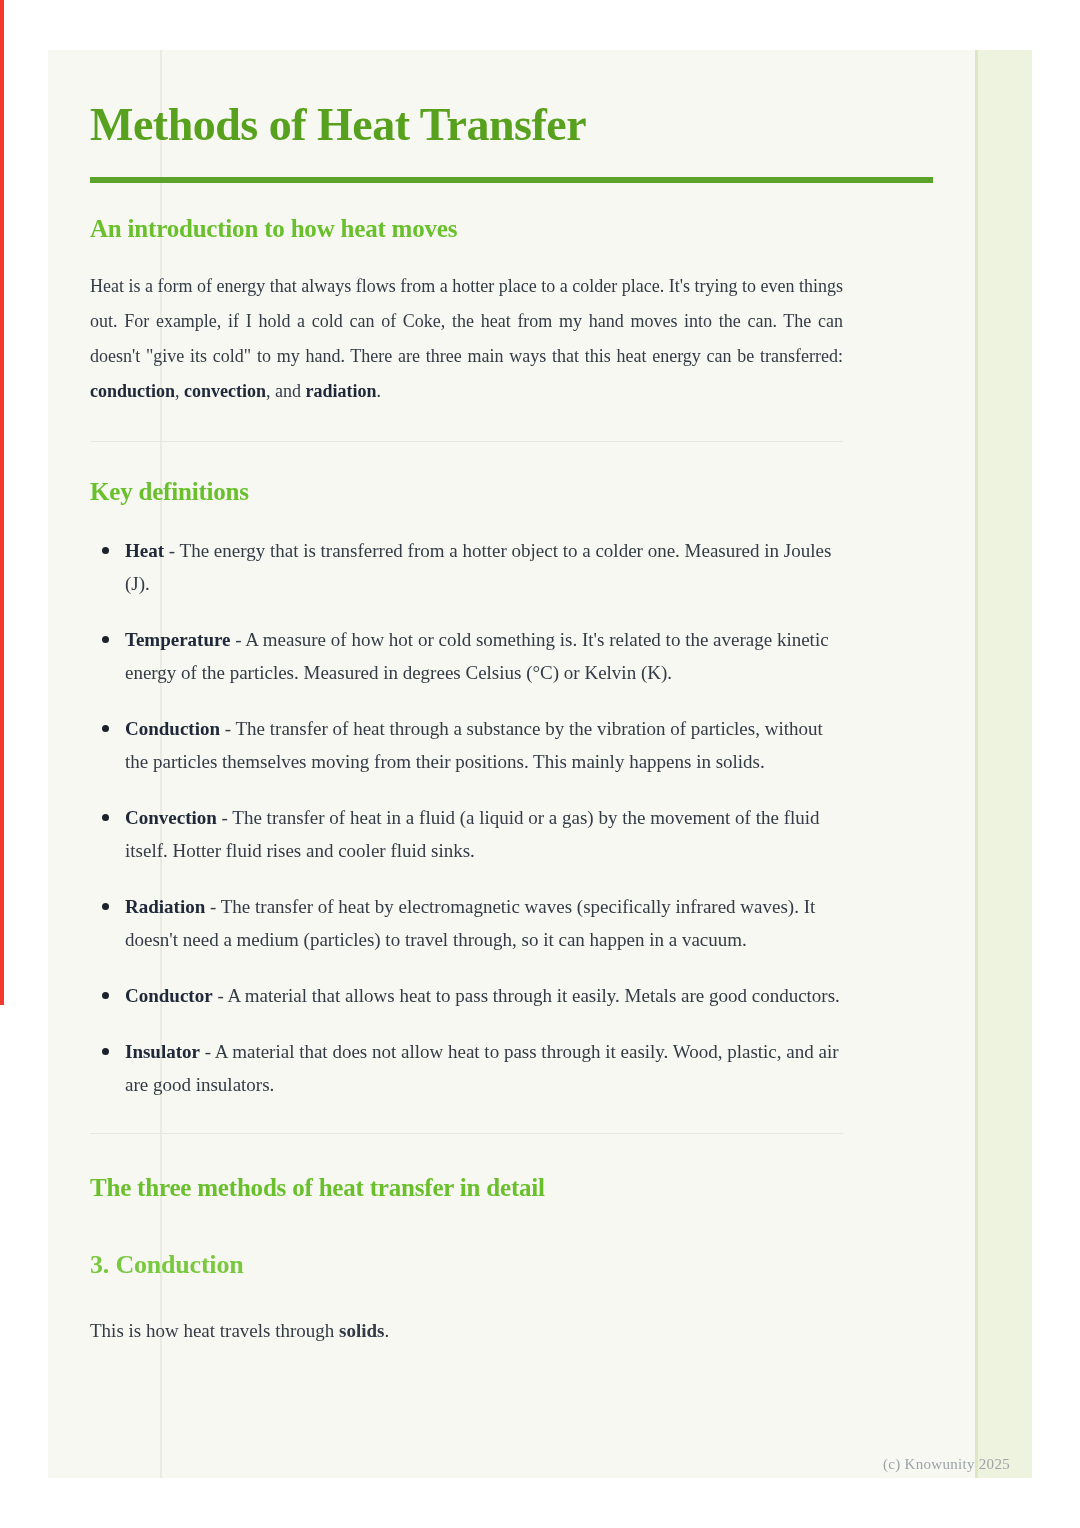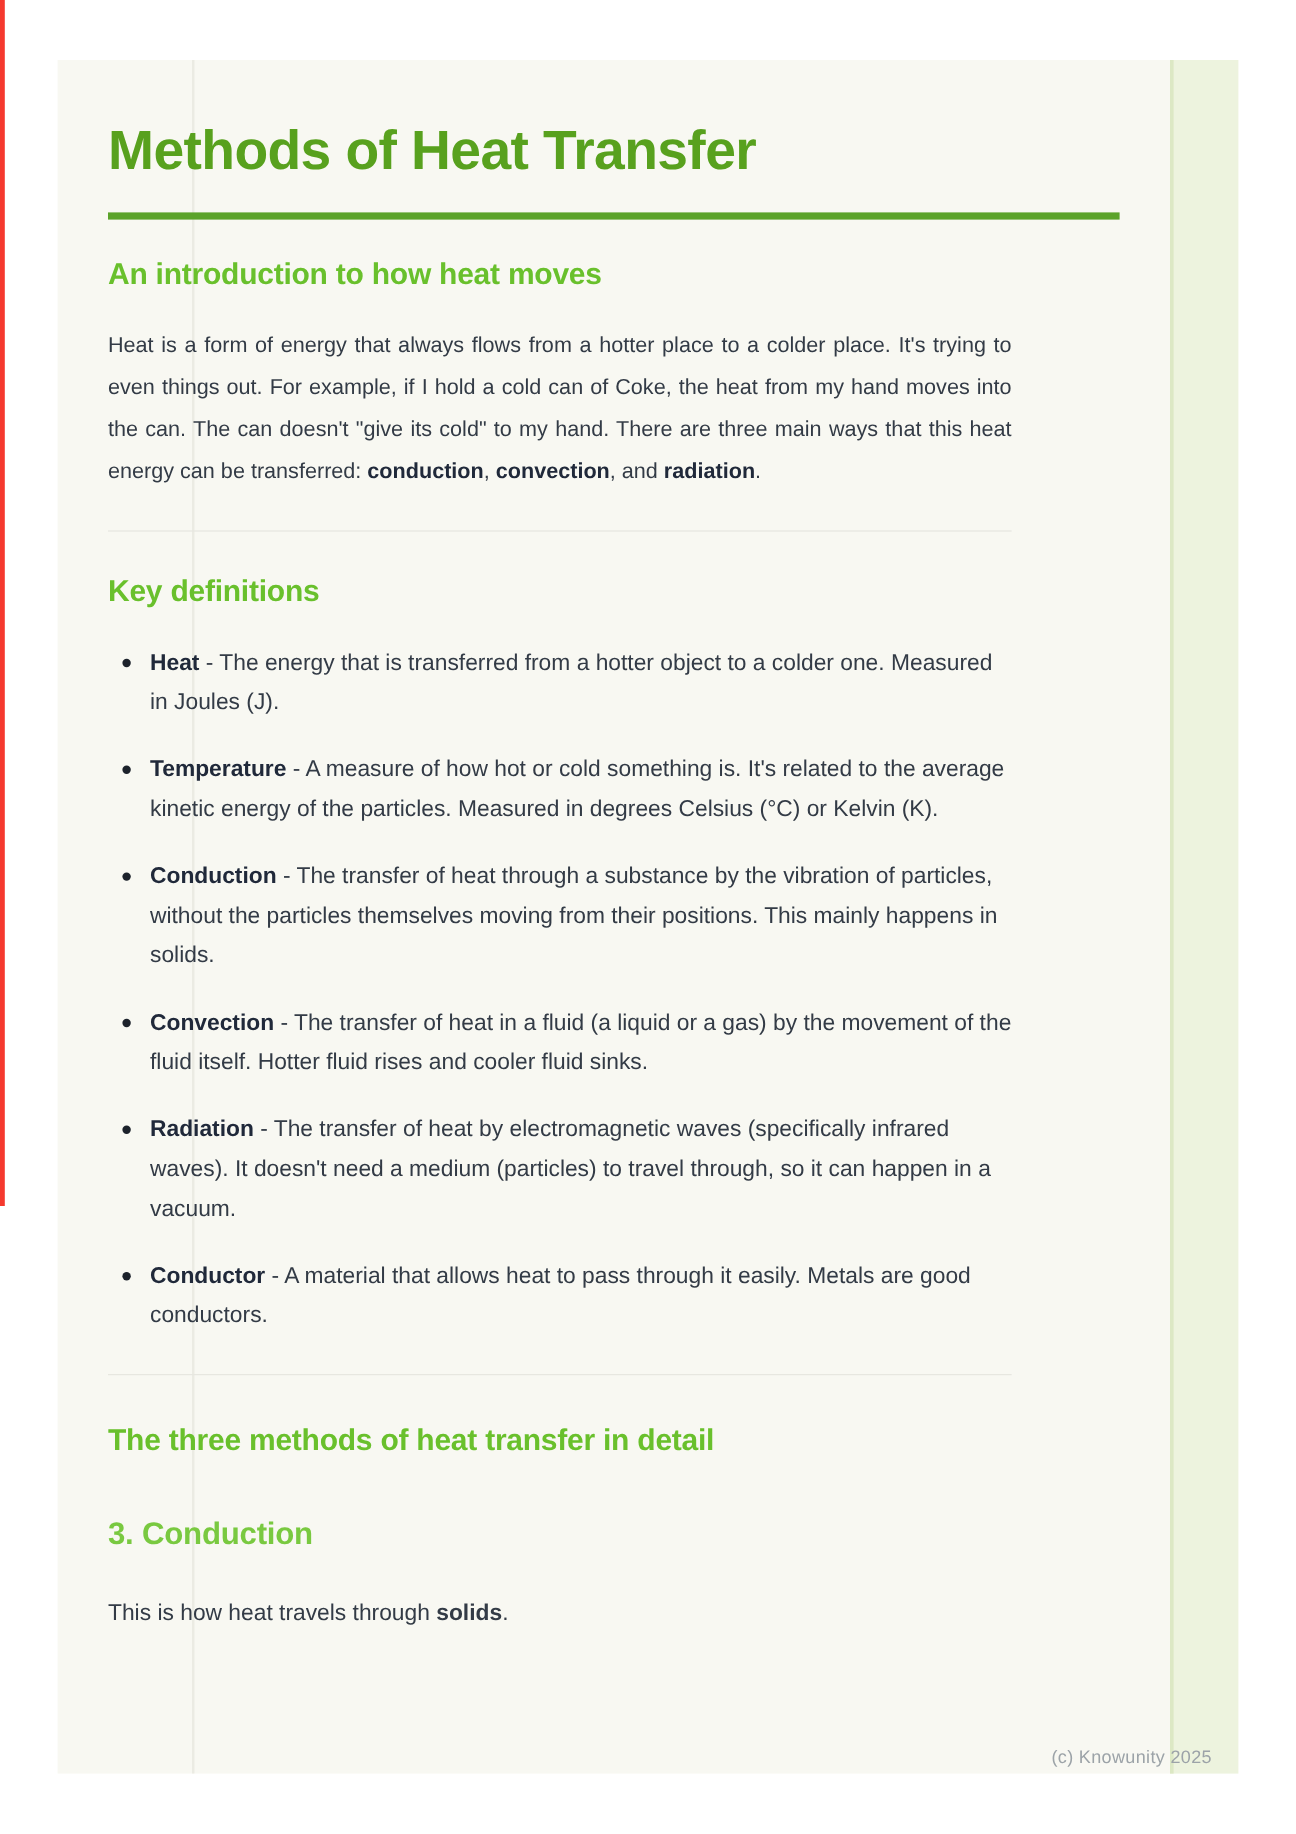--- a/index.html
+++ b/index.html
@@ -9,21 +9,21 @@
     --rule-green:#5ba32a;
     --strip-green:#edf3de;
     --strip-edge-green:#dce8c4;
     --page-bg:#f8f8f2;
     --body-text:#333b46;
     --bold-text:#20293a;
     --divider:#e7e7e0;
     --footer-text:#9ca3a8;
     --edge-red:#f5392e;
   }
-  *{box-sizing:border-box;margin:0;padding:0;}
+  *{box-sizing:border-box;margin:0;padding:0;font-family:Liberation Serif, serif;}
   html,body{width:1080px;height:1528px;}
   body{
     position:relative;
     background:#ffffff;
     overflow:hidden;
     font-family:"Liberation Sans", sans-serif;
     color:var(--body-text);
   }
   .red-edge{
     position:absolute;left:0;top:0;width:4px;height:1005px;
@@ -150,20 +150,21 @@
 
   <h2 class="section-heading h2-defs">Key definitions</h2>
 
   <ul class="def-list">
     <li><strong>Heat</strong><span> - The energy that is transferred from a hotter object to a colder one. Measured in Joules (J).</span></li>
     <li><strong>Temperature</strong><span> - A measure of how hot or cold something is. It's related to the average kinetic energy of the particles. Measured in degrees Celsius (°C) or Kelvin (K).</span></li>
     <li><strong>Conduction</strong><span> - The transfer of heat through a substance by the vibration of particles, without the particles themselves moving from their positions. This mainly happens in solids.</span></li>
     <li><strong>Convection</strong><span> - The transfer of heat in a fluid (a liquid or a gas) by the movement of the fluid itself. Hotter fluid rises and cooler fluid sinks.</span></li>
     <li><strong>Radiation</strong><span> - The transfer of heat by electromagnetic waves (specifically infrared waves). It doesn't need a medium (particles) to travel through, so it can happen in a vacuum.</span></li>
     <li><strong>Conductor</strong><span> - A material that allows heat to pass through it easily. Metals are good conductors.</span></li>
+    <li><strong>Insulator</strong><span> - A material that does not allow heat to pass through it easily. Wood, plastic, and air are good insulators.</span></li>
   </ul>
 
   <div class="divider"></div>
 
   <h2 class="section-heading h2-detail">The three methods of heat transfer in detail</h2>
 
   <h3 class="sub-heading">3. Conduction</h3>
 
   <p class="final-par"><span>This is how heat travels through </span><strong>solids</strong><span>.</span></p>
 

